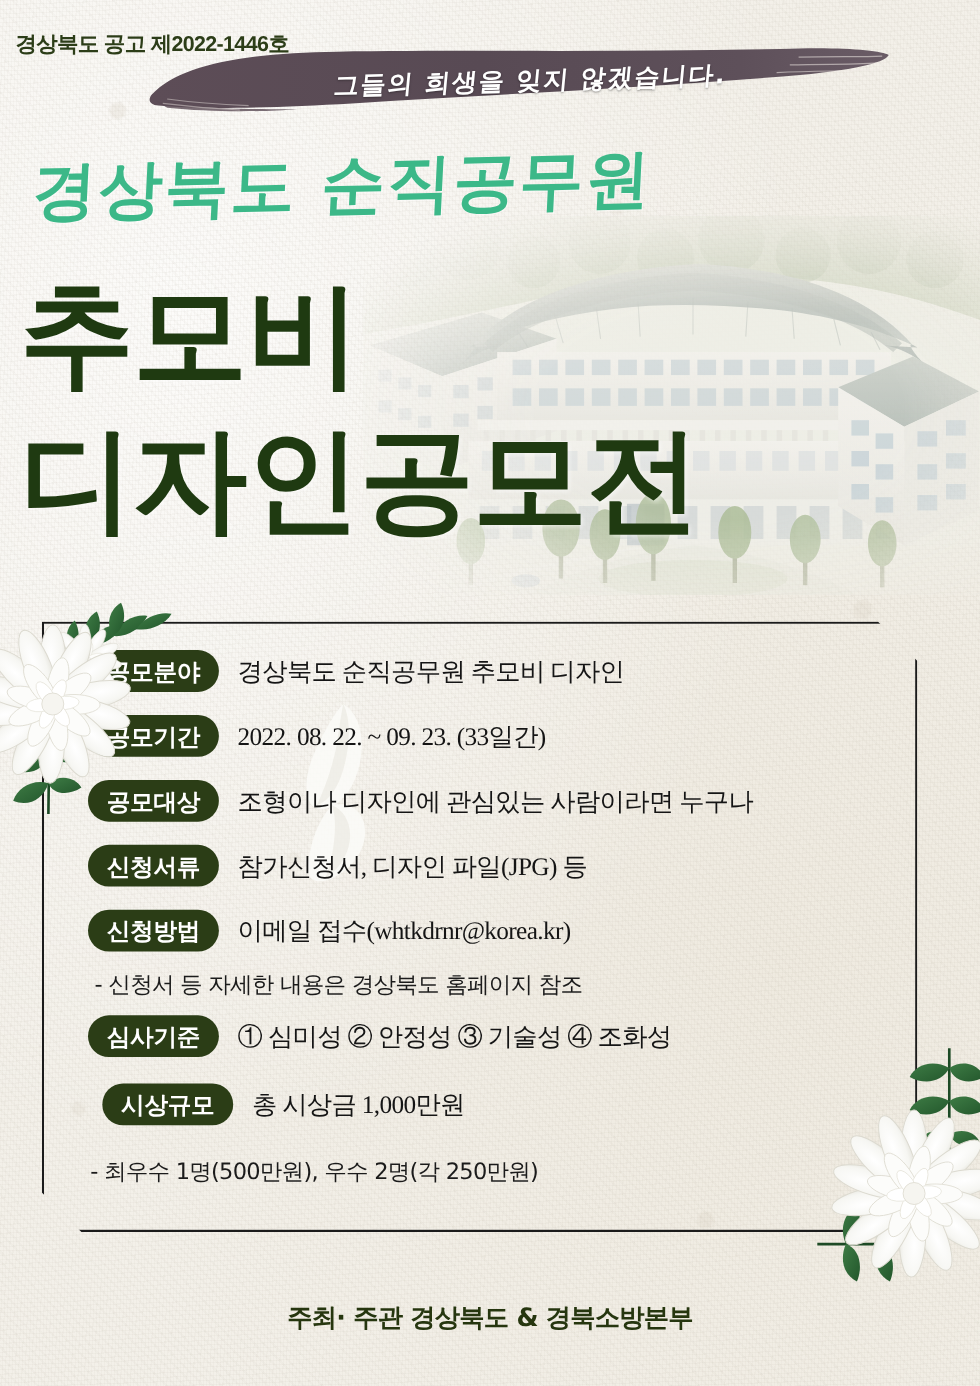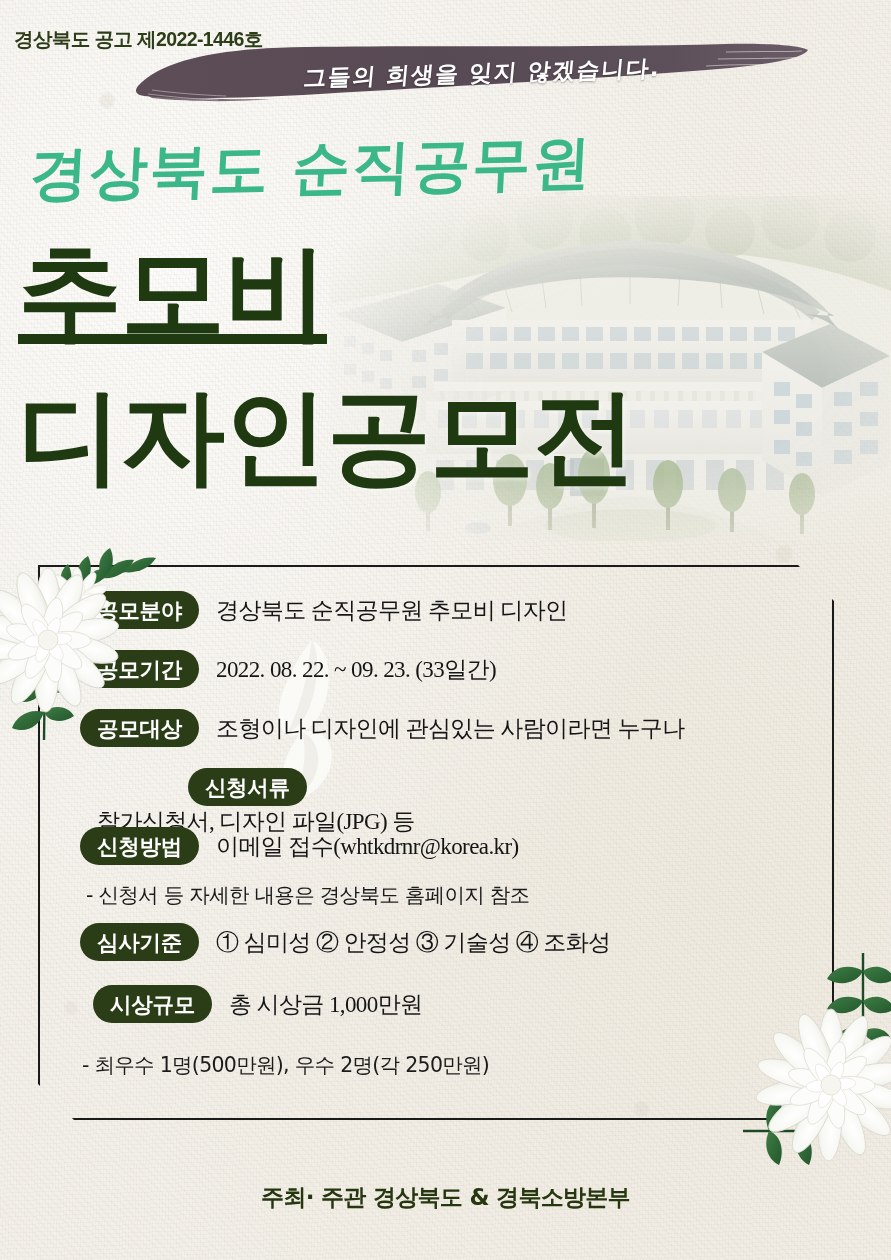--- a/index.html
+++ b/index.html
@@ -97,21 +97,21 @@
   }
   .title-main {
     position:absolute; left:18px;
     color:#1f3a11;
     font-weight:bold;
     white-space:nowrap;
     font-family:"DejaVu Sans","Liberation Sans",sans-serif;
     letter-spacing:-1px;
     text-shadow:2px 2px 4px rgba(255,255,255,.5);
   }
-  .title-main.l1 { top:224px; font-size:104px;text-decoration:underline; }
+  .title-main.l1 { top:236px; font-size:104px; }
   .title-main.l2 { top:368px; font-size:104px; }
 
   
   .info-box {
     position:absolute; left:38px; top:565px;
     width:796px; height:555px;
     border:2px solid #1b1b1b;
     background:transparent;
     clip-path:polygon(0 0, calc(100% - 36px) 0, 100% 36px, 100% 100%,
                       36px 100%, 0 calc(100% - 36px));
@@ -470,21 +470,21 @@
     <div class="row" style="top:85px; left:42px;">
       <span class="pill">공모기간</span>
       <span class="row-val">2022.  08.  22.  ~  09.  23.  (33일간)</span>
     </div>
 
     <div class="row" style="top:144px; left:42px;">
       <span class="pill">공모대상</span>
       <span class="row-val">조형이나 디자인에 관심있는 사람이라면 누구나</span>
     </div>
 
-    <div class="row" style="top:203px; left:42px;flex-direction:column;">
+    <div class="row" style="top:203px; left:42px;">
       <span class="pill">신청서류</span>
       <span class="row-val">참가신청서, 디자인 파일(JPG) 등</span>
     </div>
 
     <div class="row" style="top:262px; left:42px;">
       <span class="pill">신청방법</span>
       <span class="row-val">이메일 접수(whtkdrnr@korea.kr)</span>
     </div>
 
     <div class="subnote" style="top:316px; left:48px;">- 신청서 등 자세한 내용은 경상북도 홈페이지 참조</div>

